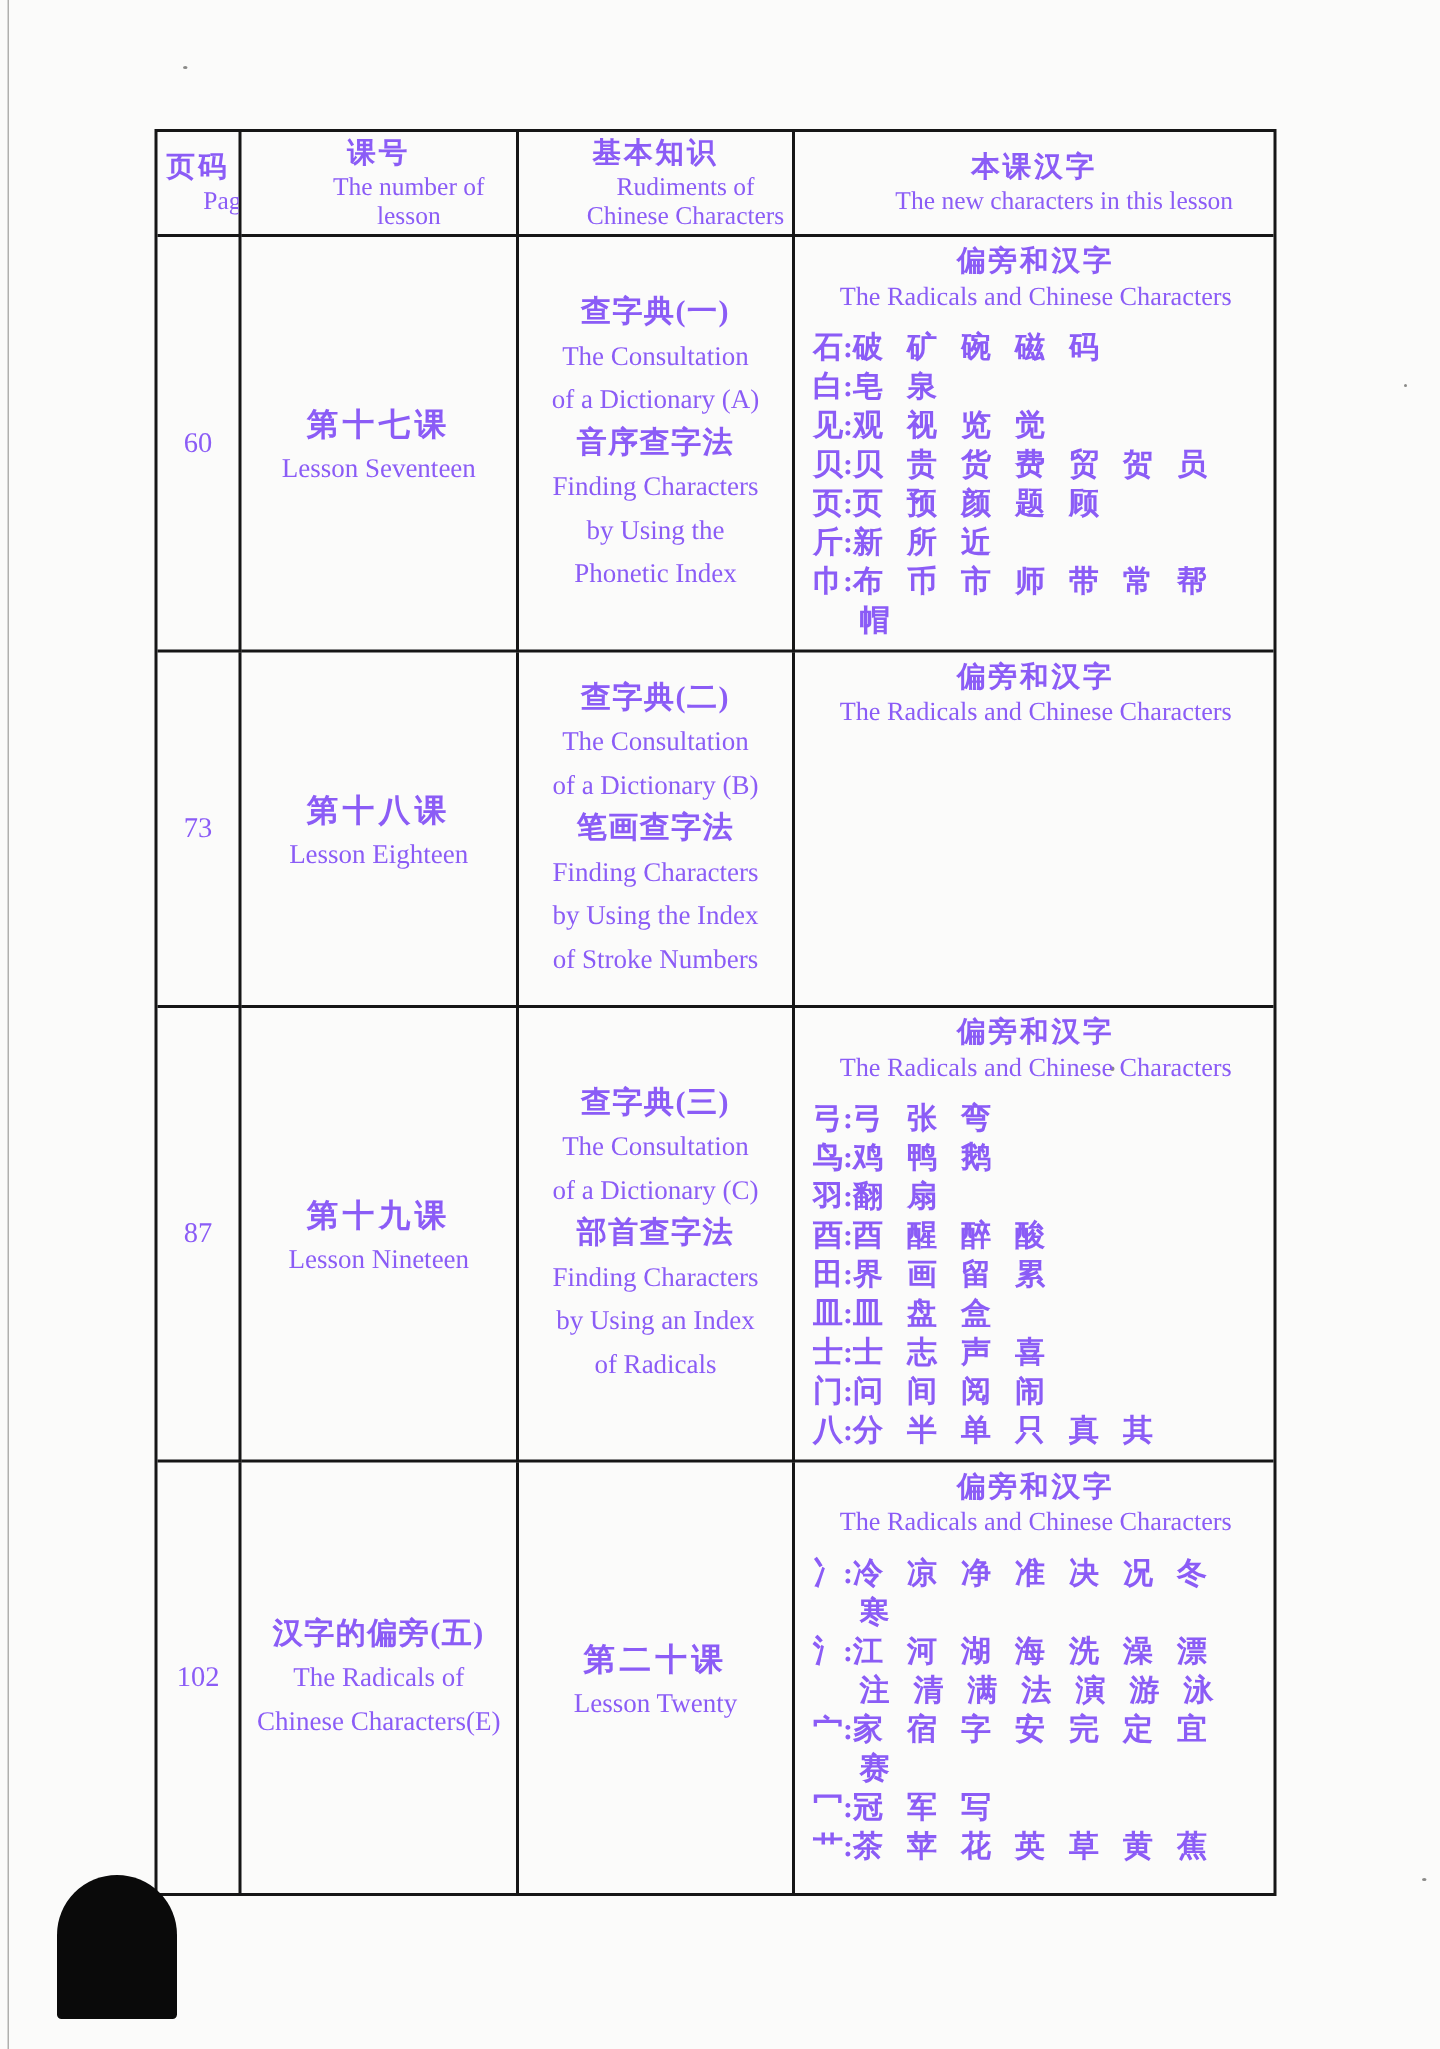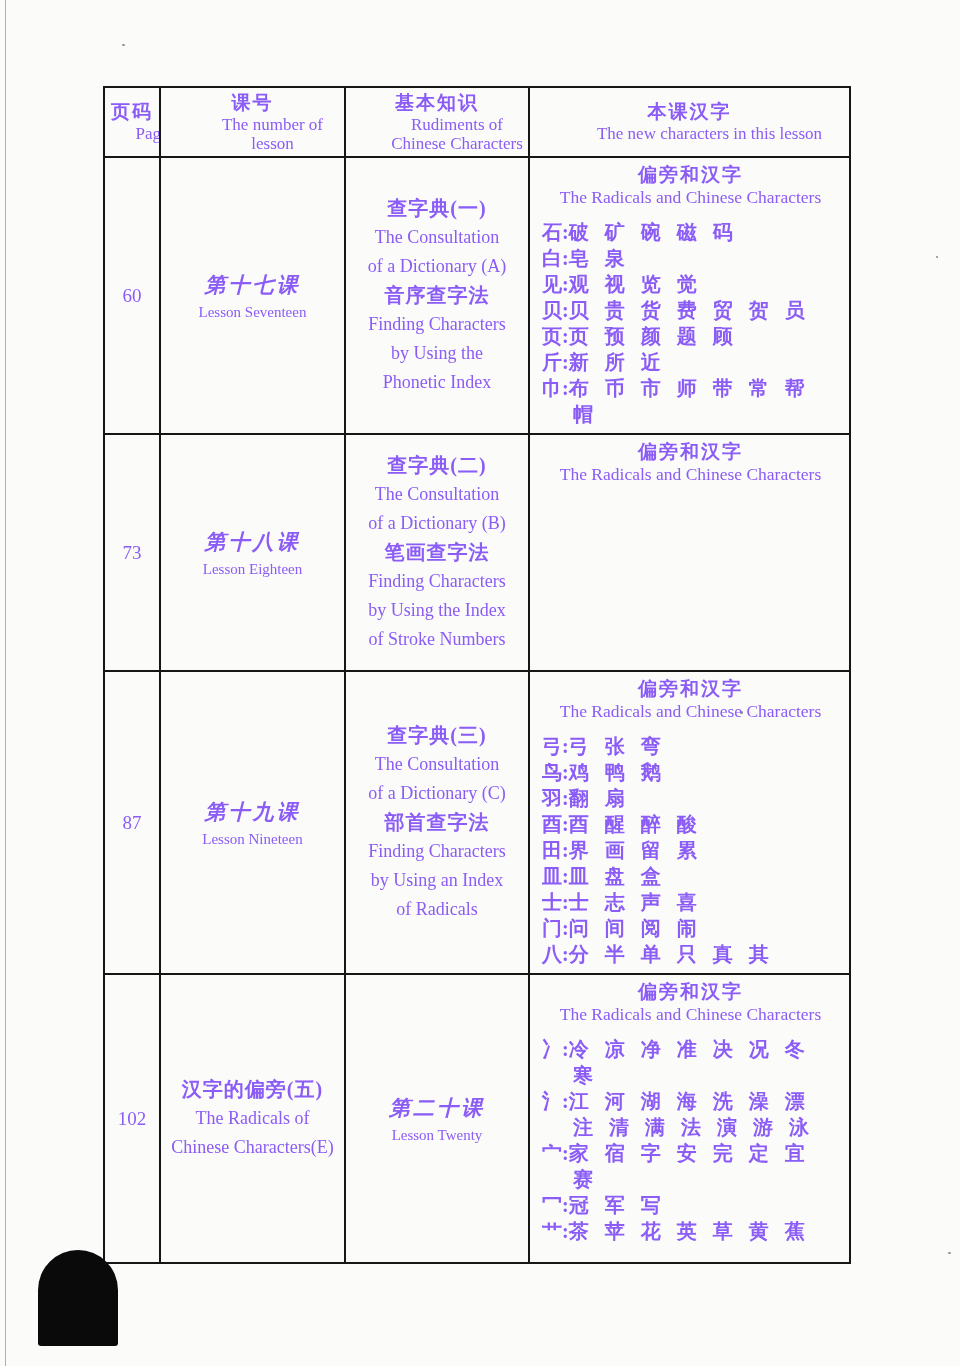--- a/index.html
+++ b/index.html
@@ -42,22 +42,22 @@
     display:flex;flex-direction:column;
     align-items:center;justify-content:center;
     padding:3px 2px;gap:1px;
   }
   .h-zh{font-weight:bold;font-size:19px;letter-spacing:2px;line-height:22px;}
   .h-en{font-size:17px;line-height:19px;text-align:center;margin-left:40px;}
 
   
   .page-cell{display:flex;align-items:center;justify-content:center;font-size:19px;}
   .lesson-cell{display:flex;flex-direction:column;align-items:center;justify-content:center;gap:5px;}
-  .lesson-zh{font-size:21px;font-weight:bold;letter-spacing:3px;font-style:italic;}
-  .lesson-en{font-size:15px;}
+  .lesson-zh{font-size:21px;font-weight:bold;letter-spacing:3px;}
+  .lesson-en{font-size:18px;}
   .knowledge-cell{display:flex;flex-direction:column;align-items:center;justify-content:center;padding:16px 2px;}
   .k-zh{font-size:20px;font-weight:bold;line-height:29px;letter-spacing:1px;}
   .k-en{font-size:18px;line-height:29px;}
   .chars-cell{padding:5px 4px 6px 6px;}
   .chars-title-zh{text-align:center;font-size:19px;font-weight:bold;letter-spacing:2px;line-height:24px;}
   .chars-title-en{text-align:center;font-size:17.5px;line-height:20px;}
   .char-lines{margin-top:12px;padding-left:6px;}
   .char-line{font-size:20px;line-height:26px;font-weight:600;word-spacing:11px;white-space:nowrap;}
   .char-line.indent{padding-left:31px;}
 

